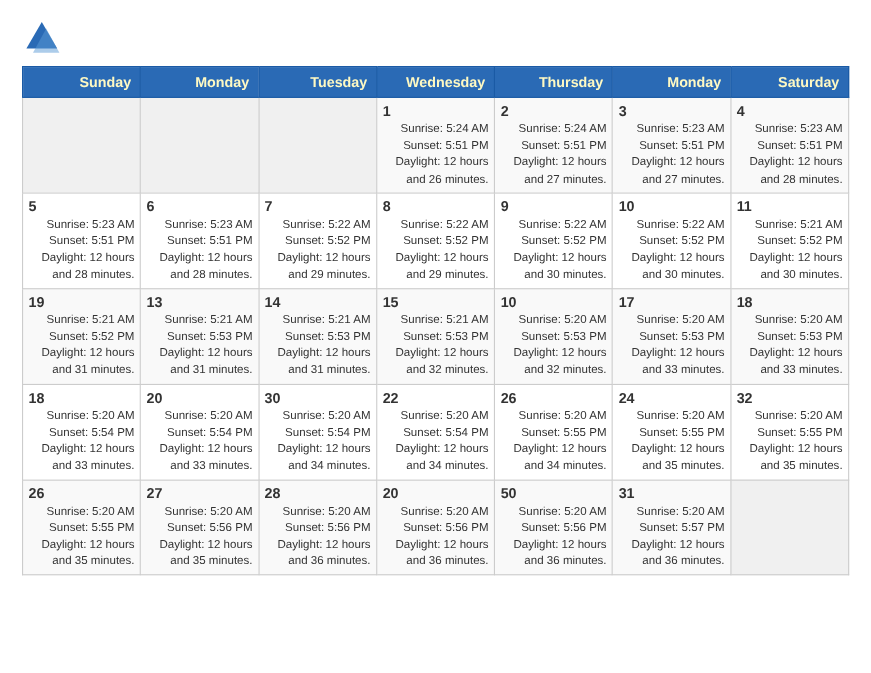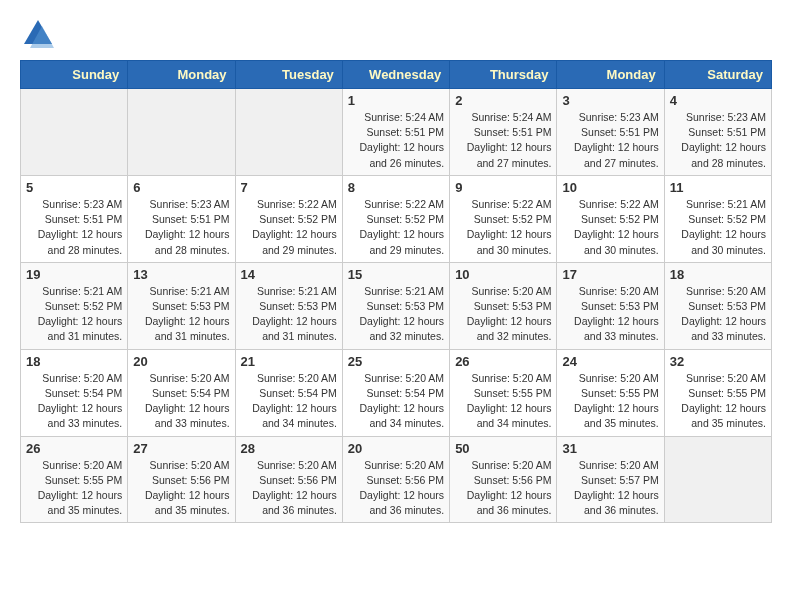--- a/index.html
+++ b/index.html
@@ -271,28 +271,28 @@
 and 33 minutes.</div>
         </td>
         <td>
           <span class="day-num">20</span>
           <div class="day-info" style="white-space: pre-line;">Sunrise: 5:20 AM
 Sunset: 5:54 PM
 Daylight: 12 hours
 and 33 minutes.</div>
         </td>
         <td>
-          <span class="day-num">21</span>
+          <span class="day-num">30</span>
           <div class="day-info" style="white-space: pre-line;">Sunrise: 5:20 AM
 Sunset: 5:54 PM
 Daylight: 12 hours
 and 34 minutes.</div>
         </td>
         <td>
-          <span class="day-num">25</span>
+          <span class="day-num">22</span>
           <div class="day-info" style="white-space: pre-line;">Sunrise: 5:20 AM
 Sunset: 5:54 PM
 Daylight: 12 hours
 and 34 minutes.</div>
         </td>
         <td>
           <span class="day-num">26</span>
           <div class="day-info" style="white-space: pre-line;">Sunrise: 5:20 AM
 Sunset: 5:55 PM
 Daylight: 12 hours

